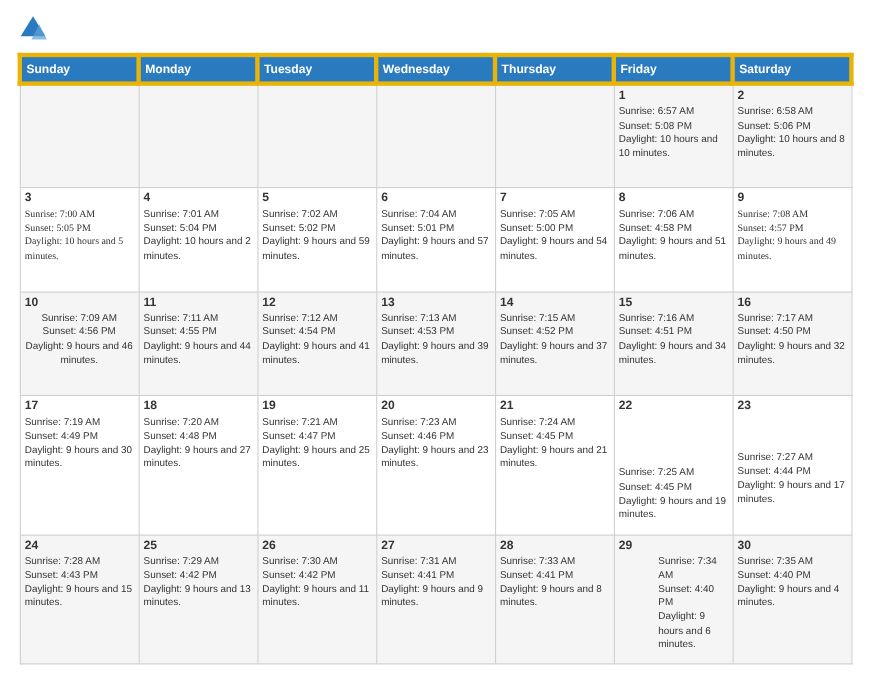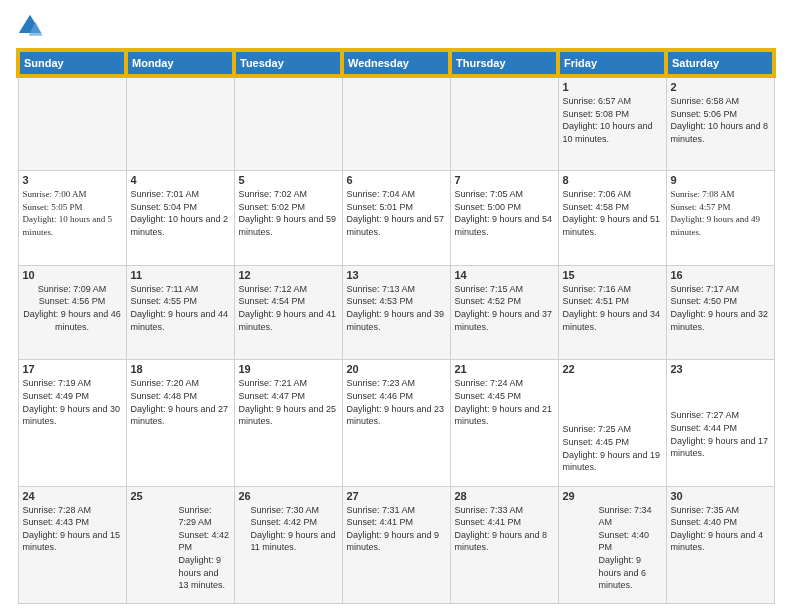--- a/index.html
+++ b/index.html
@@ -283,27 +283,27 @@
         </tr>
         <tr>
           <td>
             <span class="day-num">24</span>
             <div class="day-info" style="white-space: pre-line;">Sunrise: 7:28 AM
 Sunset: 4:43 PM
 Daylight: 9 hours and 15 minutes.</div>
           </td>
           <td>
             <span class="day-num">25</span>
-            <div class="day-info" style="white-space: pre-line; margin-left: 48px;">Sunrise: 7:29 AM
+            <div class="day-info" style="white-space: pre-line;">Sunrise: 7:29 AM
 Sunset: 4:42 PM
 Daylight: 9 hours and 13 minutes.</div>
           </td>
           <td>
             <span class="day-num">26</span>
-            <div class="day-info" style="white-space: pre-line; margin-left: 12px;">Sunrise: 7:30 AM
+            <div class="day-info" style="white-space: pre-line;">Sunrise: 7:30 AM
 Sunset: 4:42 PM
 Daylight: 9 hours and 11 minutes.</div>
           </td>
           <td>
             <span class="day-num">27</span>
             <div class="day-info" style="white-space: pre-line;">Sunrise: 7:31 AM
 Sunset: 4:41 PM
 Daylight: 9 hours and 9 minutes.</div>
           </td>
           <td>

